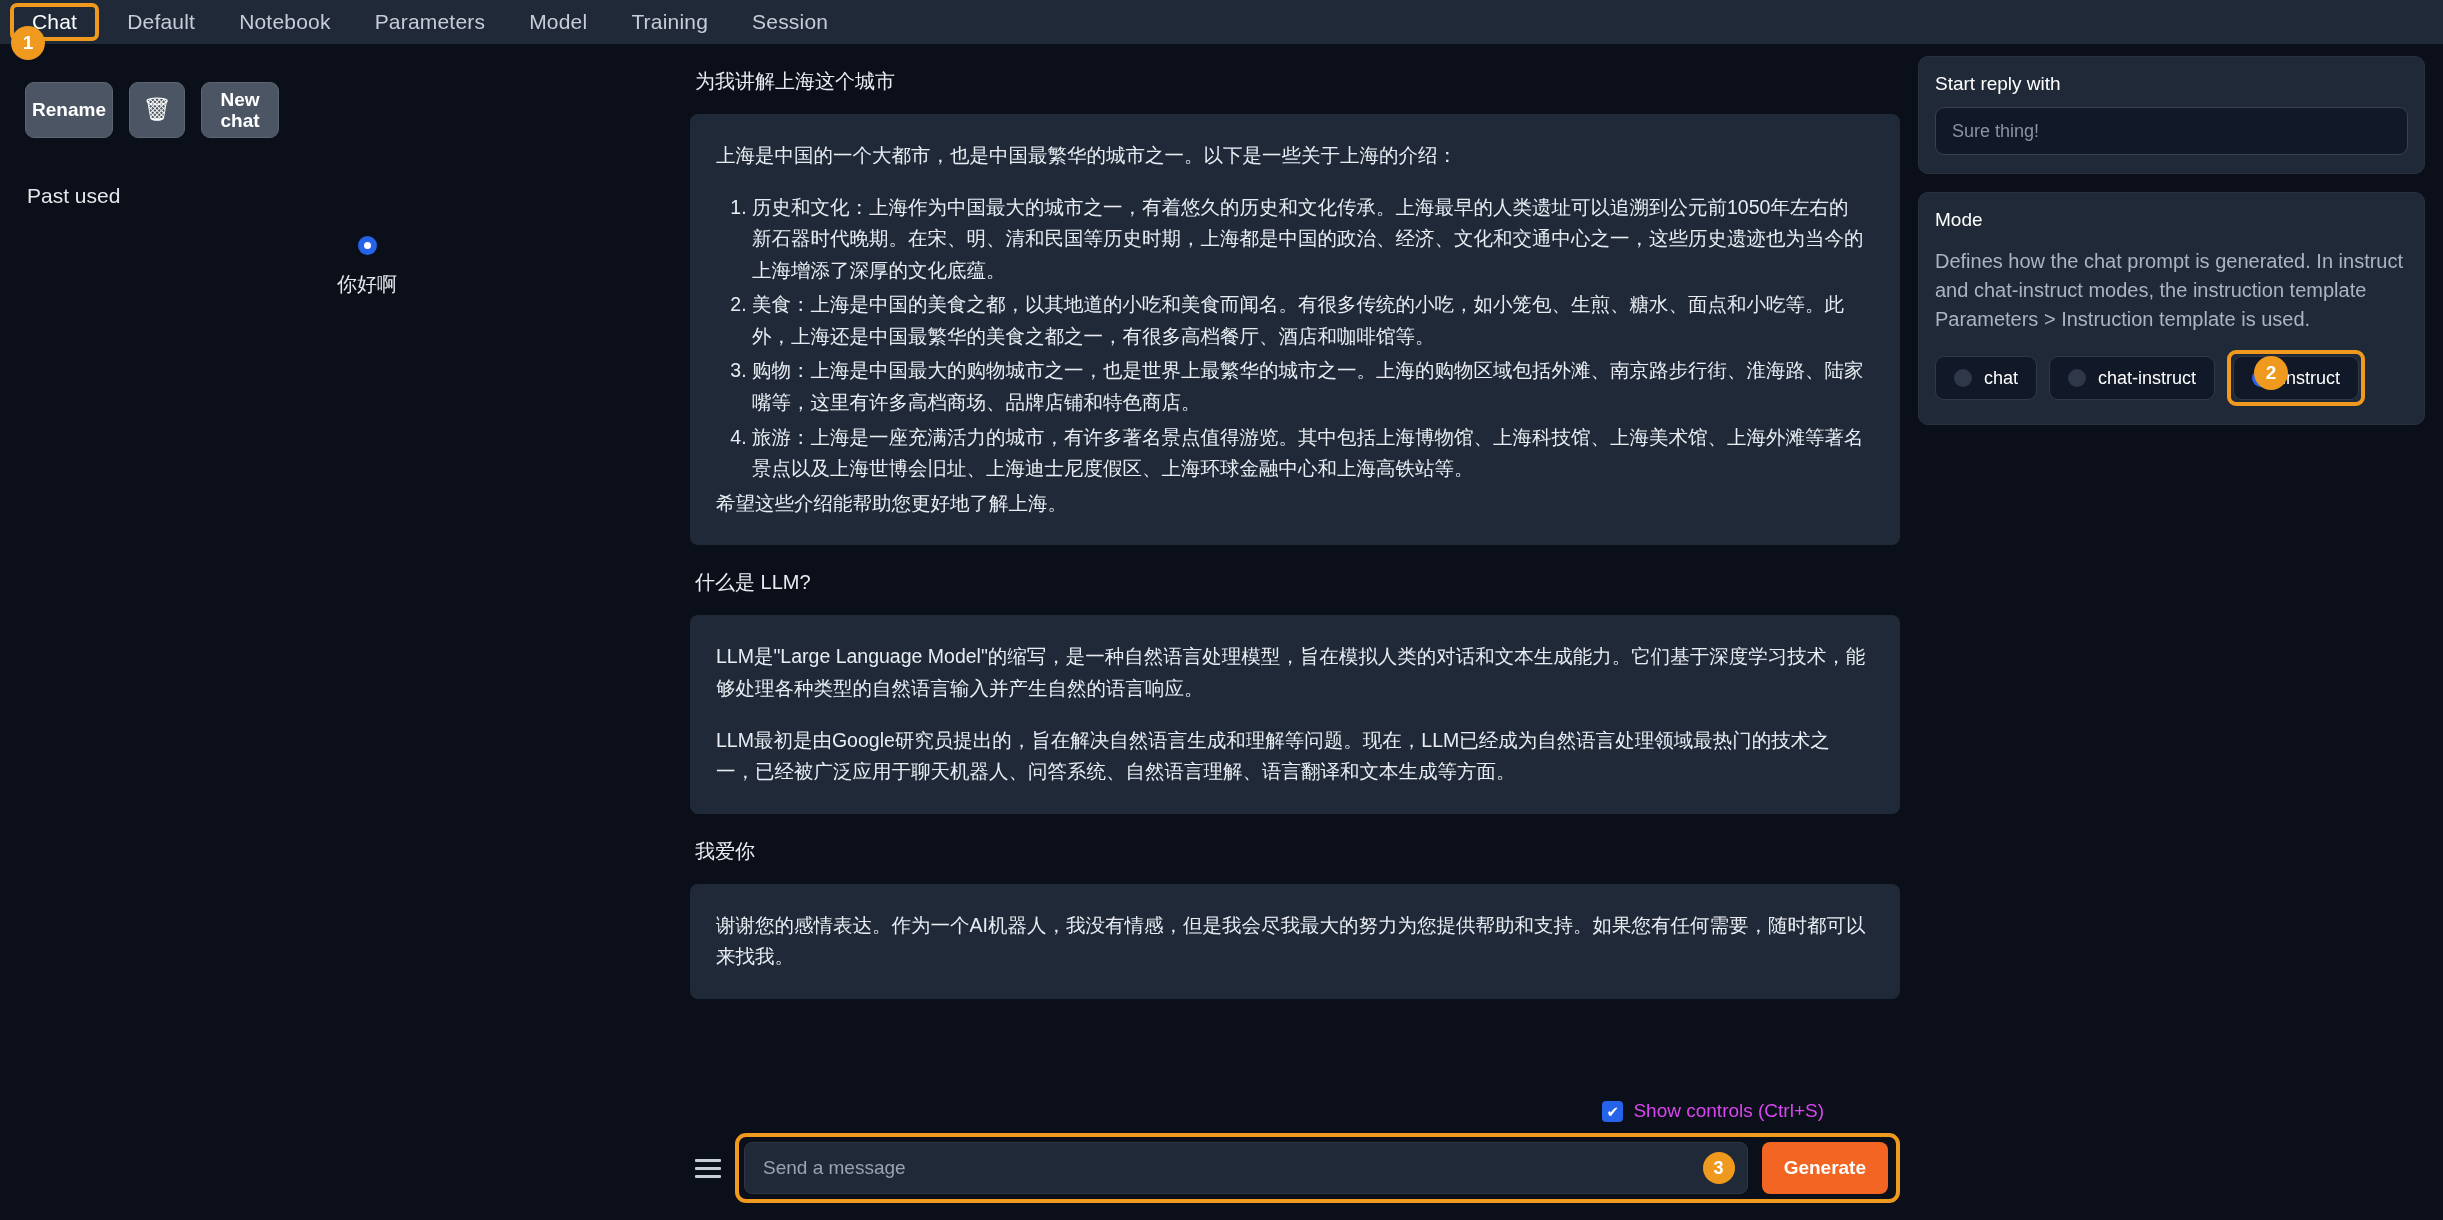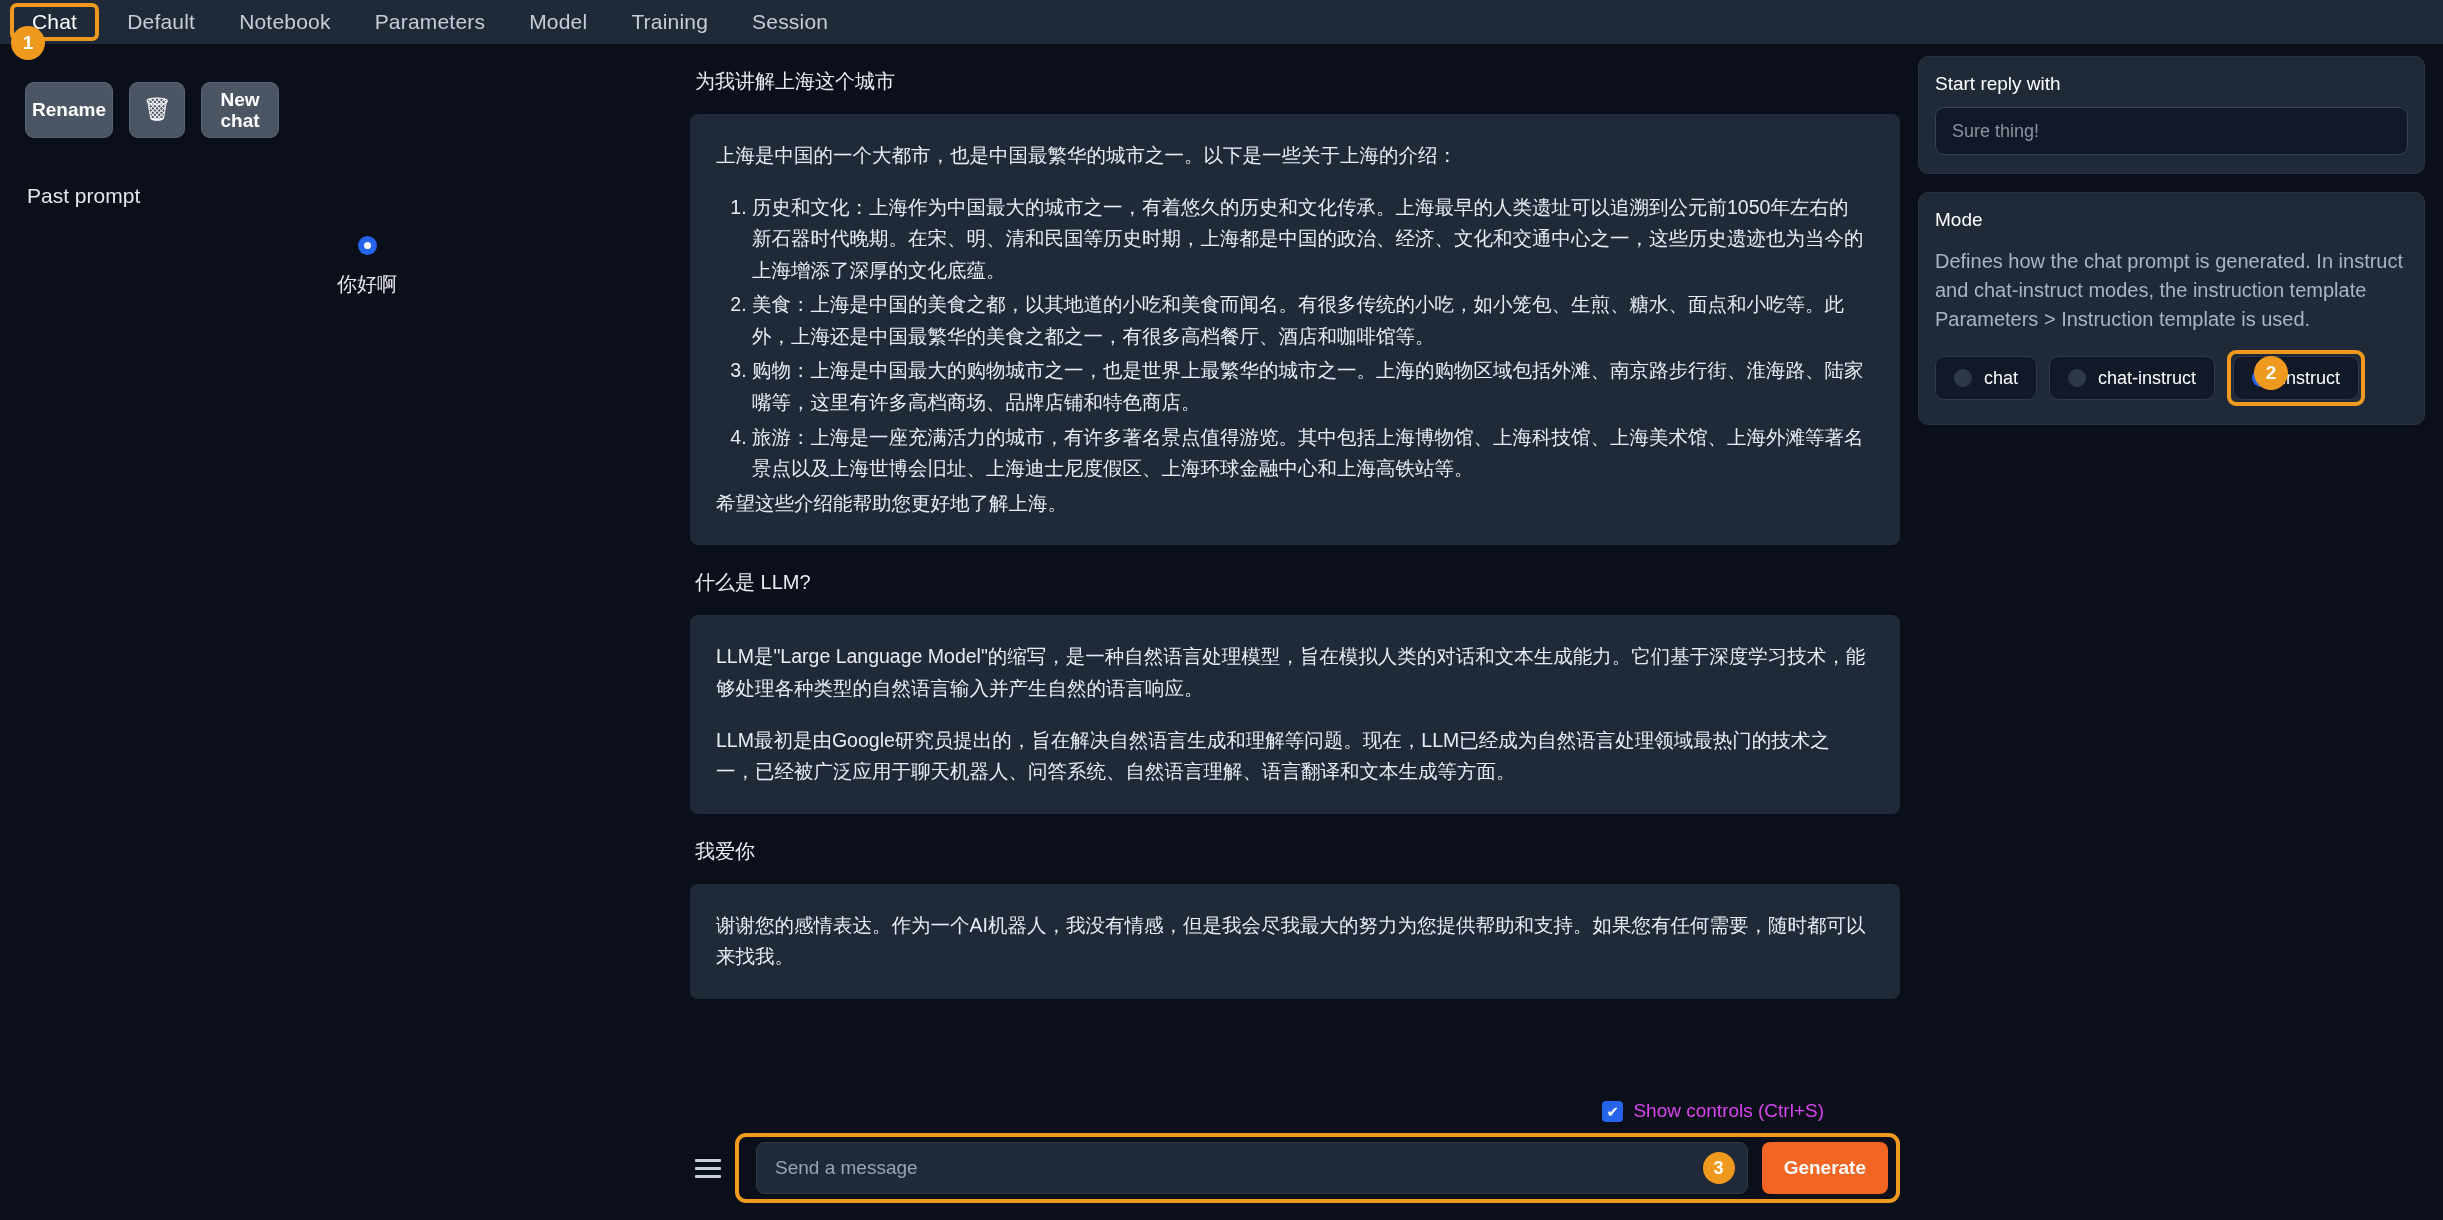--- a/index.html
+++ b/index.html
@@ -276,21 +276,21 @@
     background: #c9cfd9;
     border-radius: 1px;
   }
   .input-wrap {
     flex: 1;
     border: 4px solid #ef9a1f;
     border-radius: 11px;
     display: flex;
     align-items: center;
     gap: 14px;
-    padding: 5px 8px 5px 17px;
+    padding: 5px 8px 5px 5px;
   }
   .msg-input-inner {
     flex: 1;
     display: flex;
     align-items: center;
     justify-content: space-between;
     height: 52px;
     background: #1f2937;
     border: 1px solid #2c3645;
     border-radius: 8px;
@@ -330,21 +330,21 @@
 
 <div class="sidebar">
   <div class="sb-buttons">
     <div class="sb-btn rename">Rename</div>
     <div class="sb-btn delete">
       <span>🗑</span>
     </div>
     <div class="sb-btn newchat">New chat</div>
   </div>
 
-  <div class="past-chats-label">Past prompt</div>
+  <div class="past-chats-label">Past used</div>
 
   <div class="chat-entry">
     <span class="radio-dot"></span>
     <span class="chat-entry-label">你好啊</span>
   </div>
 </div>
 
 <div class="chat-col">
 
   <div class="user-msg">为我讲解上海这个城市</div>

